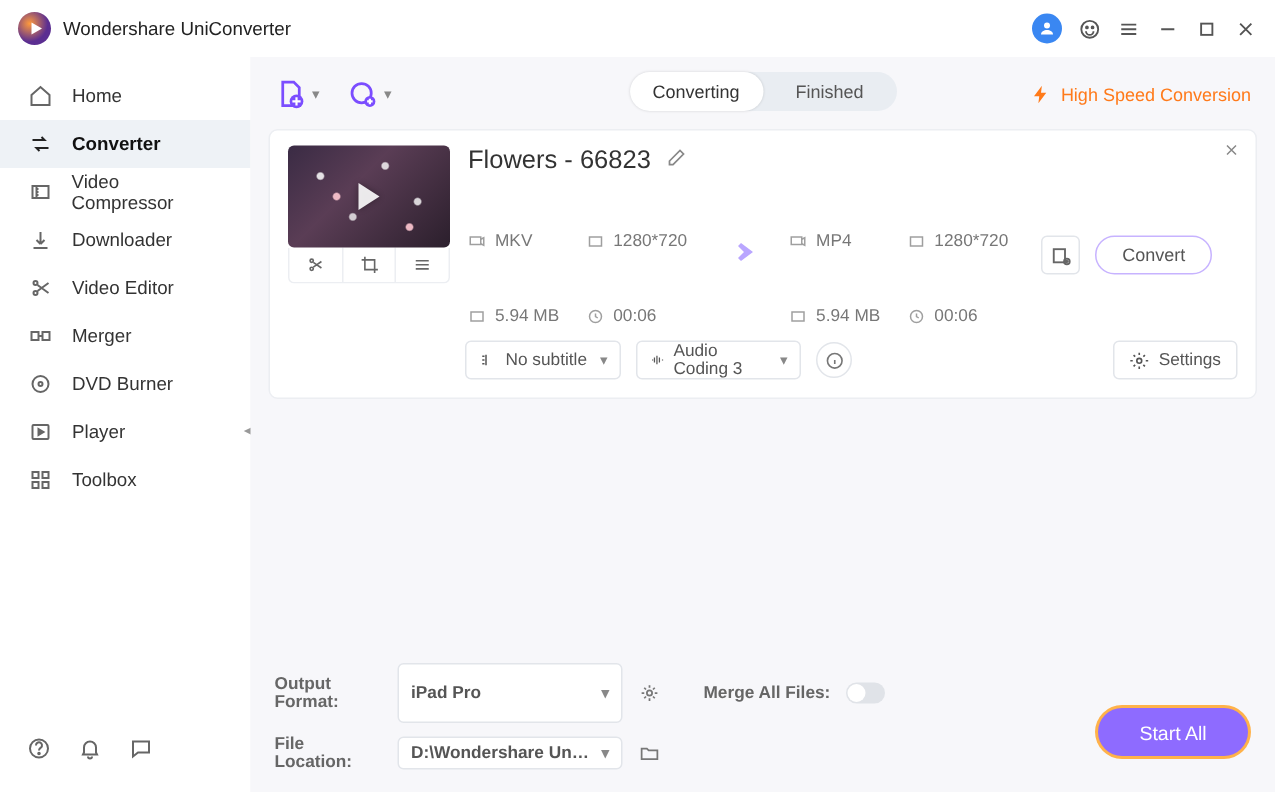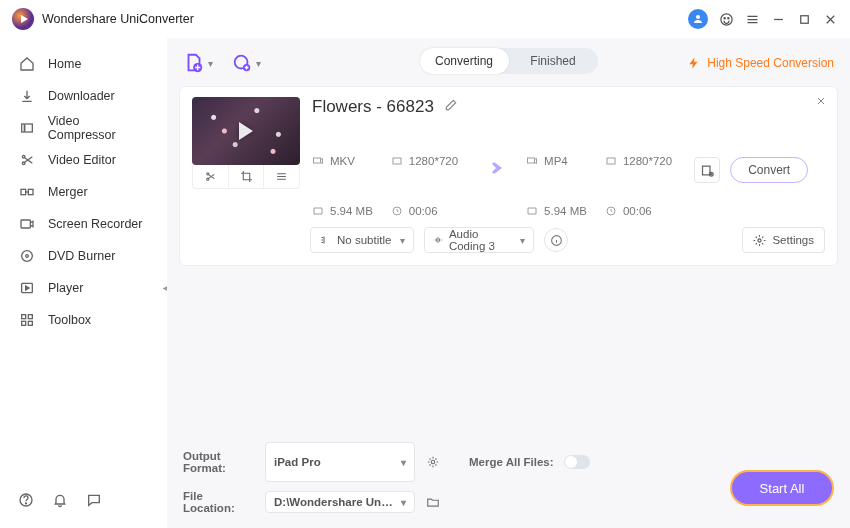--- a/index.html
+++ b/index.html
@@ -151,65 +151,64 @@
 
   <div class="sidebar">
     <div class="side-item">
         <span class="sicon">
           <svg viewBox="0 0 24 24" fill="none" stroke="currentColor" stroke-width="2">
             <path d="M3 11l9-8 9 8v10H3z"></path>
           </svg>
         </span>
         <span>Home</span>
       </div>
-    <div class="side-item">
-        <span class="sicon">
-          <svg viewBox="0 0 24 24" fill="none" stroke="currentColor" stroke-width="2">
-            <path d="M12 4v12m0 0l-4-4m4 4l4-4M5 20h14"></path>
-          </svg>
-        </span>
-        <span>Downloader</span>
+    <div class="side-item active">
+        <span class="sicon">
+          <svg viewBox="0 0 24 24" fill="none" stroke="currentColor" stroke-width="2">
+            <path d="M4 8h12l-3-3M20 16H8l3 3"></path>
+          </svg>
+        </span>
+        <span>Converter</span>
       </div>
     <div class="side-item">
         <span class="sicon">
           <svg viewBox="0 0 24 24" fill="none" stroke="currentColor" stroke-width="2">
             <rect x="4" y="6" width="16" height="12"></rect>
             <path d="M8 6v12M8 9h2M8 12h2M8 15h2"></path>
           </svg>
         </span>
         <span>Video Compressor</span>
+      </div>
+    <div class="side-item">
+        <span class="sicon">
+          <svg viewBox="0 0 24 24" fill="none" stroke="currentColor" stroke-width="2">
+            <path d="M12 4v12m0 0l-4-4m4 4l4-4M5 20h14"></path>
+          </svg>
+        </span>
+        <span>Downloader</span>
       </div>
     <div class="side-item">
         <span class="sicon">
           <svg viewBox="0 0 24 24" fill="none" stroke="currentColor" stroke-width="2">
             <circle cx="7" cy="7" r="2"></circle>
             <circle cx="7" cy="17" r="2"></circle>
             <path d="M9 9l11 8M9 15L20 7"></path>
           </svg>
         </span>
         <span>Video Editor</span>
       </div>
     <div class="side-item">
         <span class="sicon">
           <svg viewBox="0 0 24 24" fill="none" stroke="currentColor" stroke-width="2">
             <rect x="3" y="8" width="7" height="8"></rect>
             <rect x="14" y="8" width="7" height="8"></rect>
             <path d="M10 12h4"></path>
           </svg>
         </span>
         <span>Merger</span>
-      </div>
-    <div class="side-item">
-        <span class="sicon">
-          <svg viewBox="0 0 24 24" fill="none" stroke="currentColor" stroke-width="2">
-            <rect x="3" y="6" width="14" height="12" rx="1"></rect>
-            <path d="M17 10l4-2v8l-4-2"></path>
-          </svg>
-        </span>
-        <span>Screen Recorder</span>
       </div>
     <div class="side-item">
         <span class="sicon">
           <svg viewBox="0 0 24 24" fill="none" stroke="currentColor" stroke-width="2">
             <circle cx="12" cy="12" r="8"></circle>
             <circle cx="12" cy="12" r="2"></circle>
           </svg>
         </span>
         <span>DVD Burner</span>
       </div>

